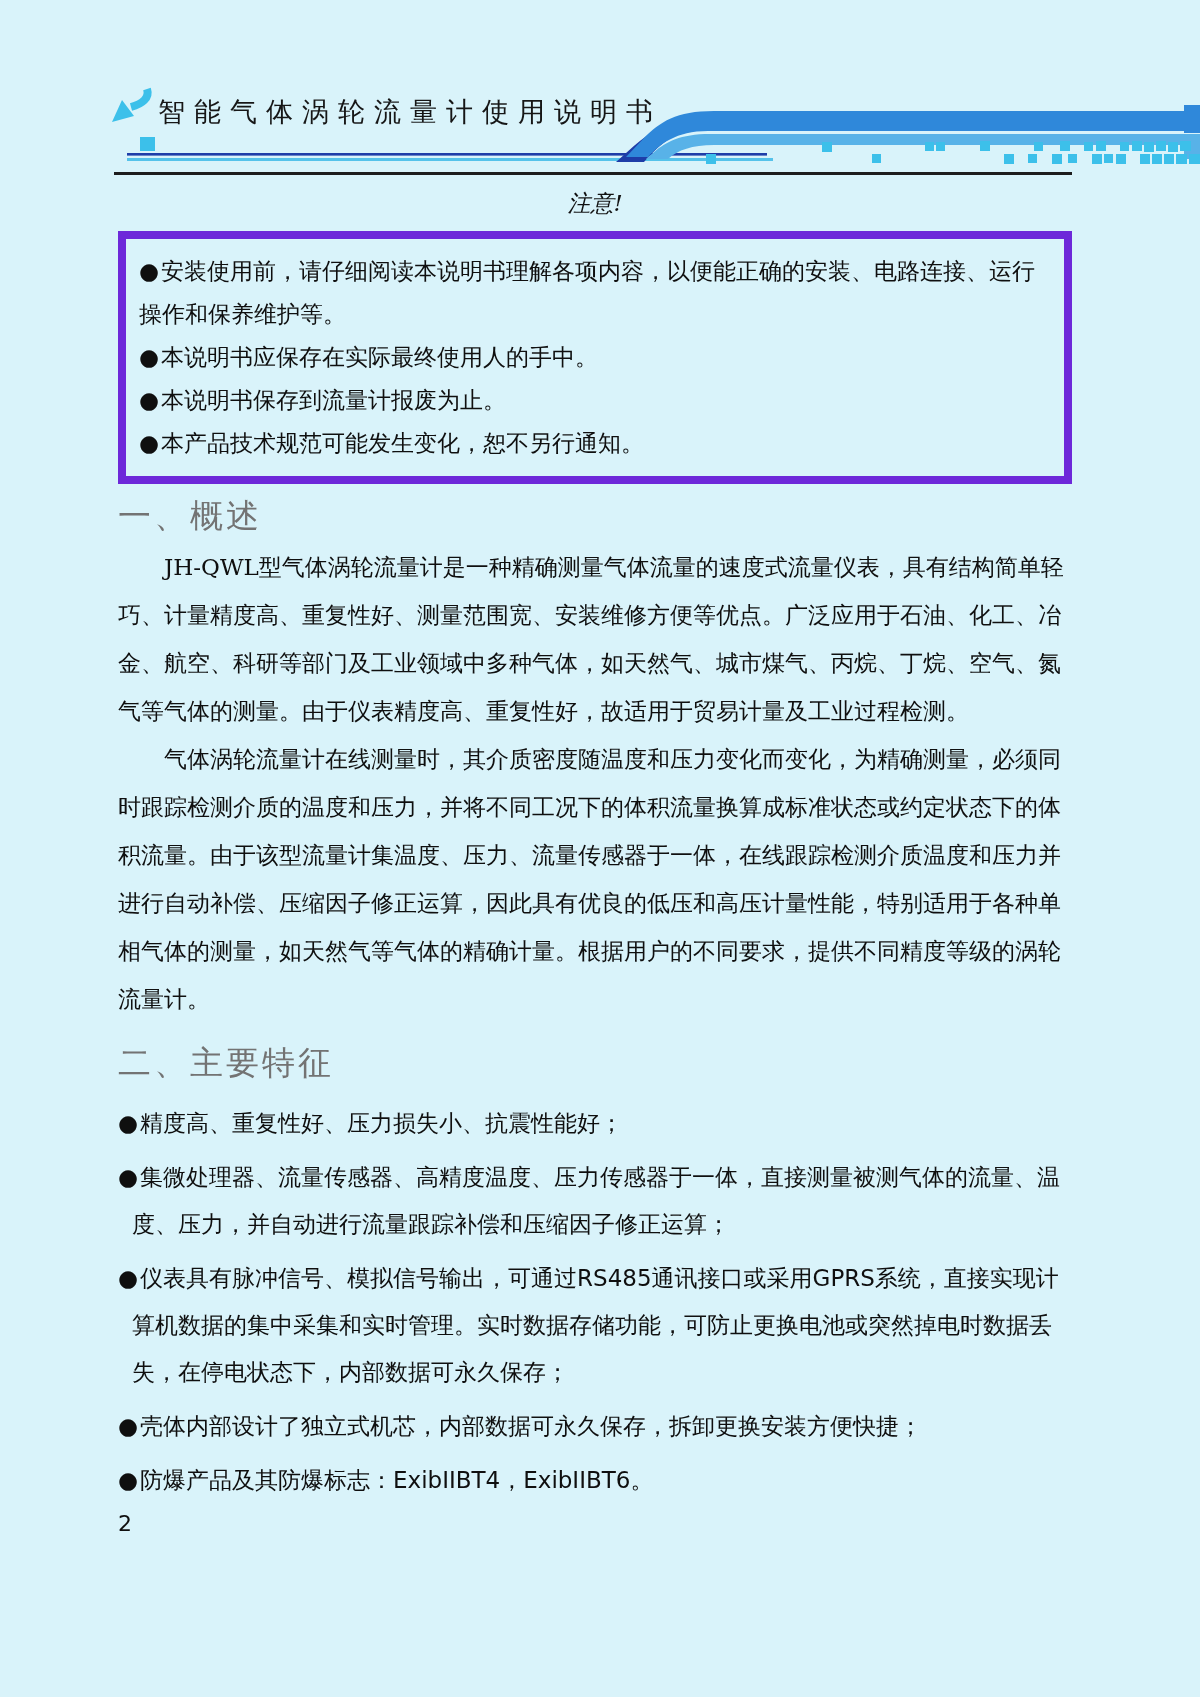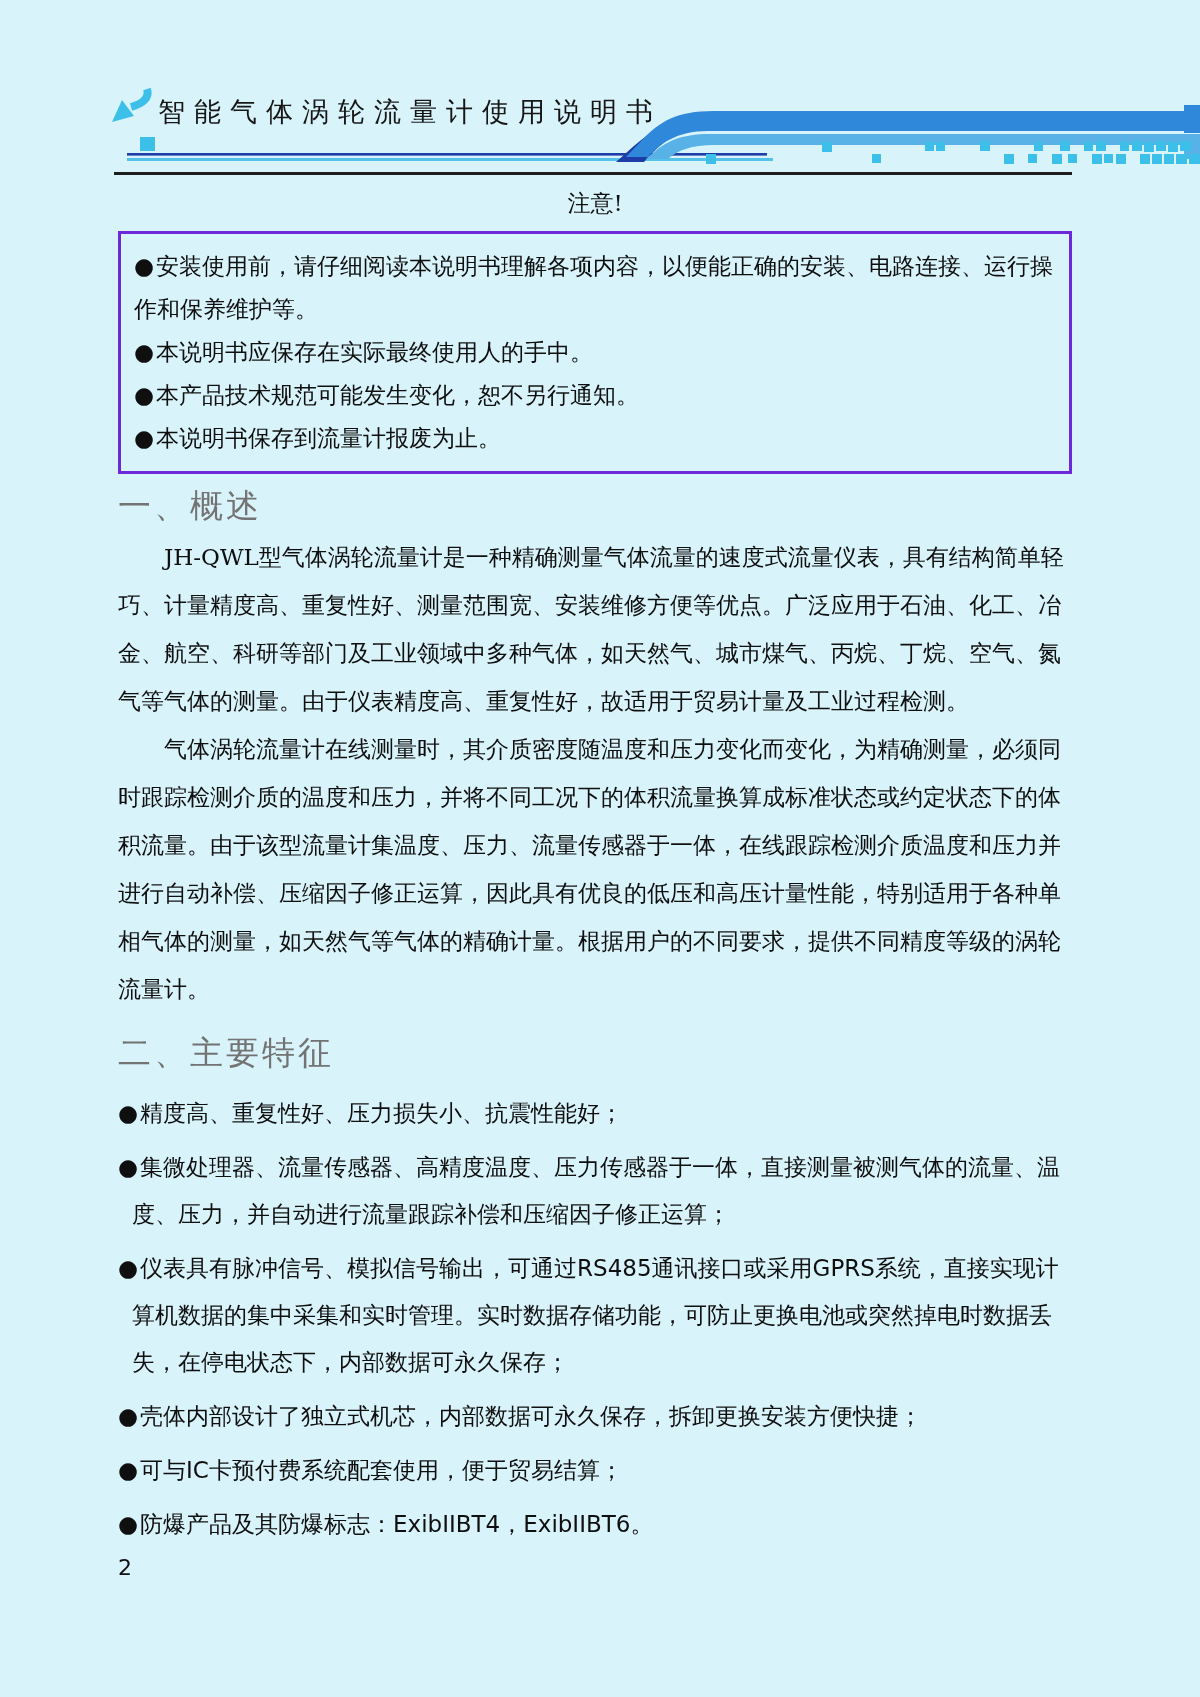--- a/index.html
+++ b/index.html
@@ -21,26 +21,26 @@
     font-size:27px; letter-spacing:9px; color:#161616; white-space:nowrap;
   }
   .header-deco { position:absolute; left:0; top:0; width:1200px; height:178px; }
   .header-rule { position:absolute; left:114px; top:172px; width:958px; height:3px; background:#1d1d1d; }
 
   
   .content { margin-left:118px; width:954px; }
 
   .notice-title {
     text-align:center; font-size:23px; margin-top:10px;
-    font-family:"DejaVu Serif", serif; color:#111;
+    font-family:"DejaVu Serif", serif; color:#111;font-style:italic;
   }
 
   .notice-box {
     margin-top:12px;
-    border:3px solid #6d28d9;
+    border:8px solid #6d28d9;
     padding:11px 13px;
     font-size:23px; line-height:43px;
   }
   .notice-item { }
   .bullet { margin-right:2px; }
 
   .sec-heading {
     color:#737373; font-size:33px; font-weight:normal; letter-spacing:3px;
   }
   .sec-heading.overview { margin:10px 0 4px 0; }
@@ -132,24 +132,24 @@
     <div class="notice-title">注意!</div>
 
     <div class="notice-box">
       <div class="notice-item">
         <span class="bullet">●</span><span>安装使用前，请仔细阅读本说明书理解各项内容，以便能正确的安装、电路连接、运行操作和保养维护等。</span>
       </div>
       <div class="notice-item">
         <span class="bullet">●</span><span>本说明书应保存在实际最终使用人的手中。</span>
       </div>
       <div class="notice-item">
-        <span class="bullet">●</span><span>本产品技术规范可能发生变化，恕不另行通知。</span>
+        <span class="bullet">●</span><span>本说明书保存到流量计报废为止。</span>
       </div>
       <div class="notice-item">
-        <span class="bullet">●</span><span>本说明书保存到流量计报废为止。</span>
+        <span class="bullet">●</span><span>本产品技术规范可能发生变化，恕不另行通知。</span>
       </div>
     </div>
 
     <div class="sec-heading overview">一、概述</div>
 
     <p class="para">JH-QWL型气体涡轮流量计是一种精确测量气体流量的速度式流量仪表，具有结构简单轻巧、计量精度高、重复性好、测量范围宽、安装维修方便等优点。广泛应用于石油、化工、冶金、航空、科研等部门及工业领域中多种气体，如天然气、城市煤气、丙烷、丁烷、空气、氮气等气体的测量。由于仪表精度高、重复性好，故适用于贸易计量及工业过程检测。</p>
     <p class="para">气体涡轮流量计在线测量时，其介质密度随温度和压力变化而变化，为精确测量，必须同时跟踪检测介质的温度和压力，并将不同工况下的体积流量换算成标准状态或约定状态下的体积流量。由于该型流量计集温度、压力、流量传感器于一体，在线跟踪检测介质温度和压力并进行自动补偿、压缩因子修正运算，因此具有优良的低压和高压计量性能，特别适用于各种单相气体的测量，如天然气等气体的精确计量。根据用户的不同要求，提供不同精度等级的涡轮流量计。</p>
 
     <div class="sec-heading features">二、主要特征</div>
 
@@ -159,22 +159,19 @@
     <div class="feature">
       <span class="bullet">●</span><span>集微处理器、流量传感器、高精度温度、压力传感器于一体，直接测量被测气体的流量、温度、压力，并自动进行流量跟踪补偿和压缩因子修正运算；</span>
     </div>
     <div class="feature">
       <span class="bullet">●</span><span>仪表具有脉冲信号、模拟信号输出，可通过RS485通讯接口或采用GPRS系统，直接实现计算机数据的集中采集和实时管理。实时数据存储功能，可防止更换电池或突然掉电时数据丢失，在停电状态下，内部数据可永久保存；</span>
     </div>
     <div class="feature">
       <span class="bullet">●</span><span>壳体内部设计了独立式机芯，内部数据可永久保存，拆卸更换安装方便快捷；</span>
     </div>
     <div class="feature">
-      <span class="bullet">●</span><span>可与IC卡预付费系统配套使用，便于贸易结算；</span>
-    </div>
-    <div class="feature">
       <span class="bullet">●</span><span>防爆产品及其防爆标志：ExibIIBT4，ExibIIBT6。</span>
     </div>
 
     <div class="page-number">2</div>
   </div>
 
 </div>
 
 </body></html>

